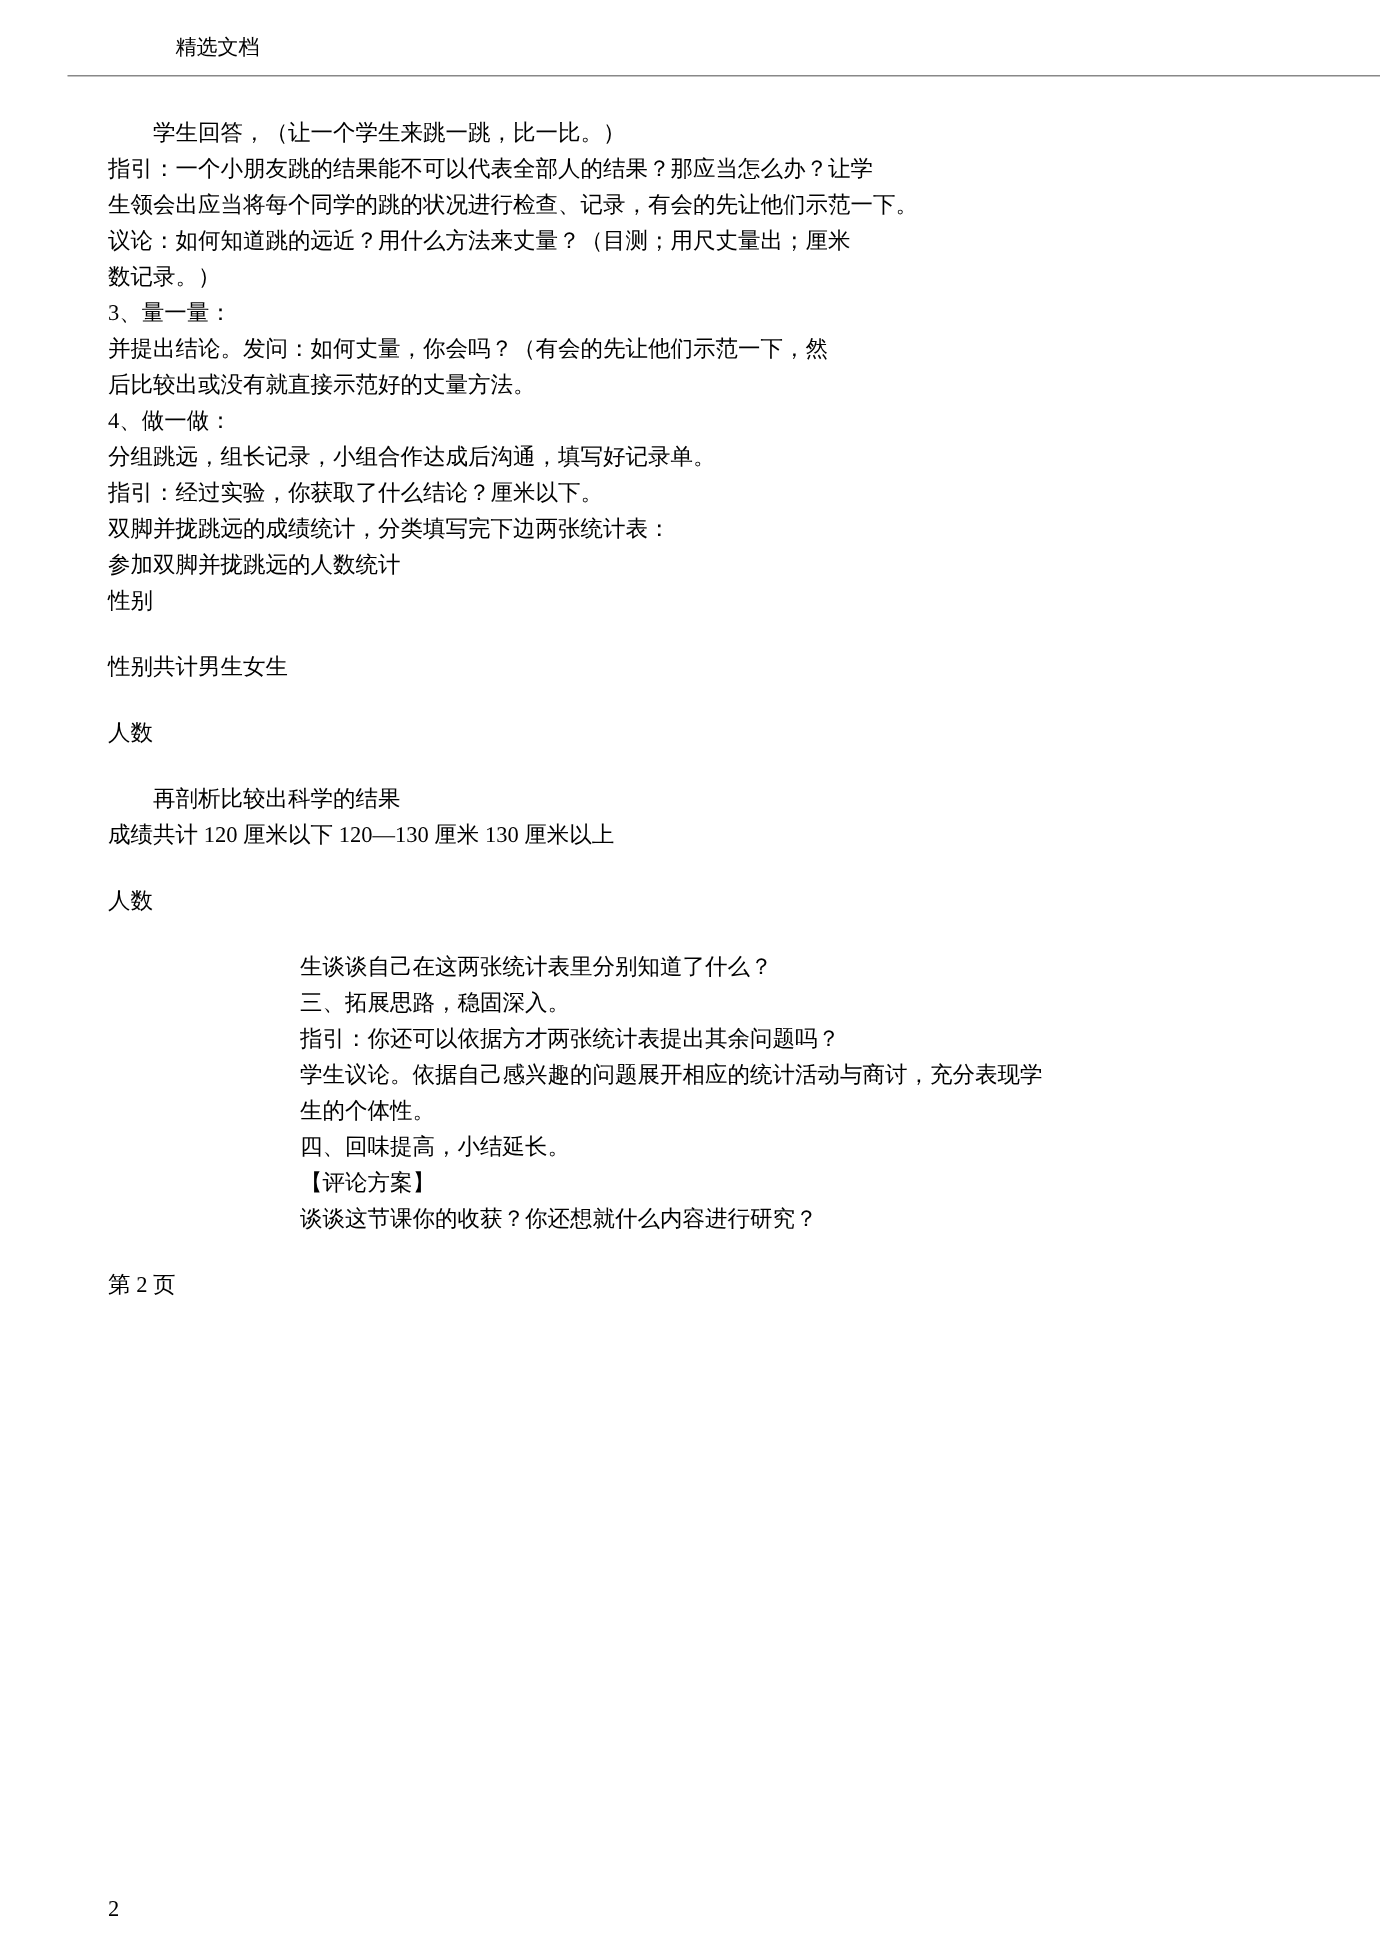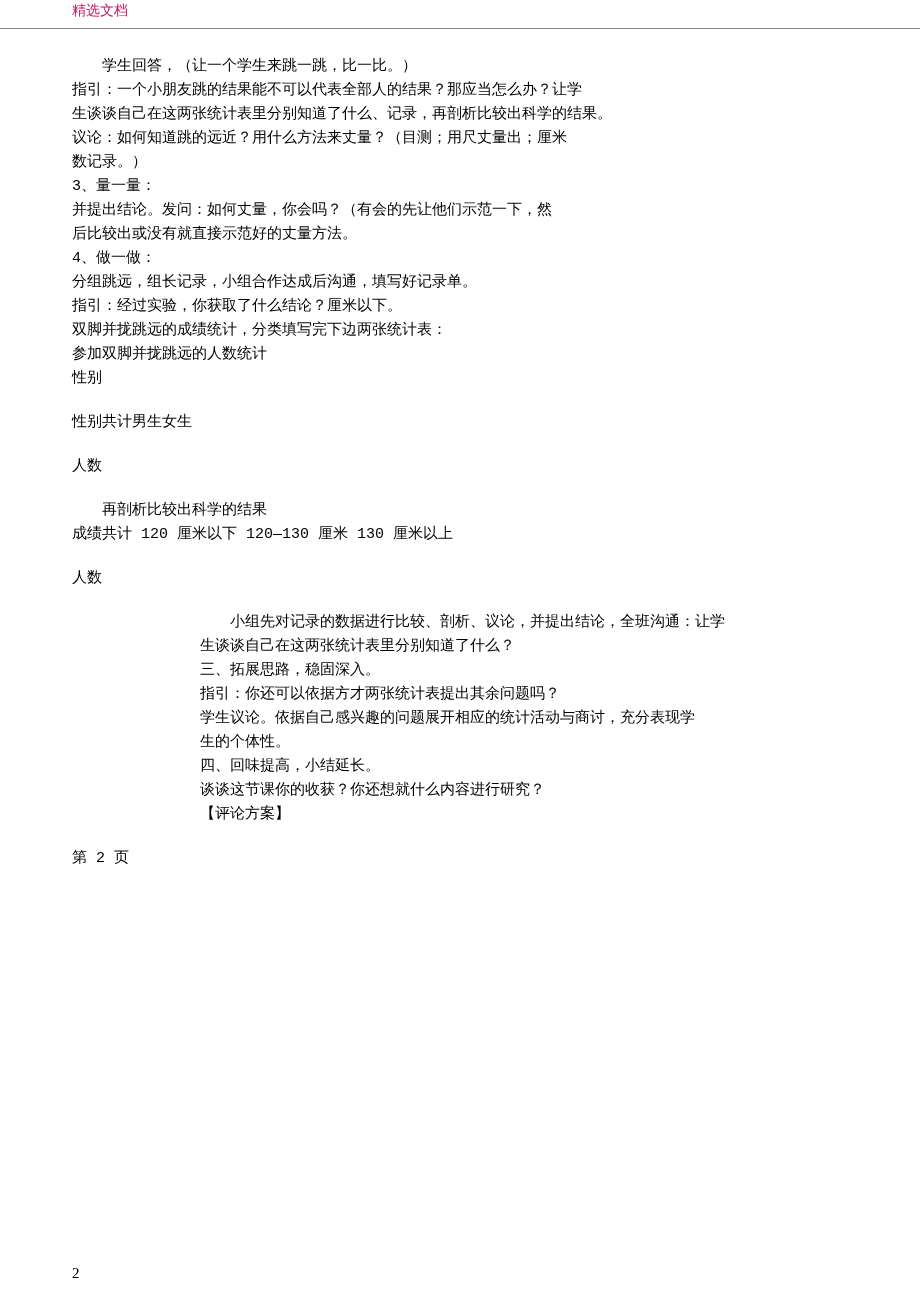--- a/index.html
+++ b/index.html
@@ -11,34 +11,34 @@
       width: 920px;
       height: 1303px;
       background: #ffffff;
       font-family: "SimSun", "宋体", serif;
       font-size: 15px;
       line-height: 1.6;
       color: #000000;
       position: relative;
     }
     .header {
-      padding: 0 72px 6px 72px;
+      padding: 22px 72px 6px 72px;
       border-bottom: 1px solid #888888;
-      color: #be185d;
+      color: #000000;
       font-size: 14px;
+      margin-left: 45px;
     }
     .content {
       padding: 26px 72px 0 72px;
     }
     .indent {
       text-indent: 2em;
     }
     .para-block {
       margin-bottom: 0;
-      font-family: Liberation Mono, monospace;
     }
     .gap {
       height: 20px;
     }
     .indented-section {
       padding-left: 128px;
     }
     .footer {
       position: absolute;
       bottom: 18px;
@@ -50,21 +50,21 @@
 </head>
 <body>
 
 <div class="header">
   <span>精选文档</span>
 </div>
 
 <div class="content">
   <div class="para-block indent">学生回答，（让一个学生来跳一跳，比一比。）</div>
   <div class="para-block">指引：一个小朋友跳的结果能不可以代表全部人的结果？那应当怎么办？让学</div>
-  <div class="para-block">生谈谈自己在这两张统计表里分别知道了什么、记录，再剖析比较出科学的结果。</div>
+  <div class="para-block">生领会出应当将每个同学的跳的状况进行检查、记录，有会的先让他们示范一下。</div>
   <div class="para-block">议论：如何知道跳的远近？用什么方法来丈量？（目测；用尺丈量出；厘米</div>
   <div class="para-block">数记录。）</div>
   <div class="para-block">3、量一量：</div>
   <div class="para-block">并提出结论。发问：如何丈量，你会吗？（有会的先让他们示范一下，然</div>
   <div class="para-block">后比较出或没有就直接示范好的丈量方法。</div>
   <div class="para-block">4、做一做：</div>
   <div class="para-block">分组跳远，组长记录，小组合作达成后沟通，填写好记录单。</div>
   <div class="para-block">指引：经过实验，你获取了什么结论？厘米以下。</div>
   <div class="para-block">双脚并拢跳远的成绩统计，分类填写完下边两张统计表：</div>
   <div class="para-block">参加双脚并拢跳远的人数统计</div>
@@ -73,27 +73,26 @@
   <div class="para-block">性别共计男生女生</div>
   <div class="gap"></div>
   <div class="para-block">人数</div>
   <div class="gap"></div>
   <div class="para-block indent">再剖析比较出科学的结果</div>
   <div class="para-block">成绩共计 120 厘米以下 120—130 厘米 130 厘米以上</div>
   <div class="gap"></div>
   <div class="para-block">人数</div>
   <div class="gap"></div>
   <div class="indented-section">
-    <div class="para-block indent">小组先对记录的数据进行比较、剖析、议论，并提出结论，全班沟通：让学</div>
     <div class="para-block">生谈谈自己在这两张统计表里分别知道了什么？</div>
     <div class="para-block">三、拓展思路，稳固深入。</div>
     <div class="para-block">指引：你还可以依据方才两张统计表提出其余问题吗？</div>
     <div class="para-block">学生议论。依据自己感兴趣的问题展开相应的统计活动与商讨，充分表现学</div>
     <div class="para-block">生的个体性。</div>
     <div class="para-block">四、回味提高，小结延长。</div>
+    <div class="para-block">【评论方案】</div>
     <div class="para-block">谈谈这节课你的收获？你还想就什么内容进行研究？</div>
-    <div class="para-block">【评论方案】</div>
   </div>
   <div class="gap"></div>
   <div class="para-block">第 2 页</div>
 </div>
 
 <div class="footer">2</div>
 
 </body></html>

